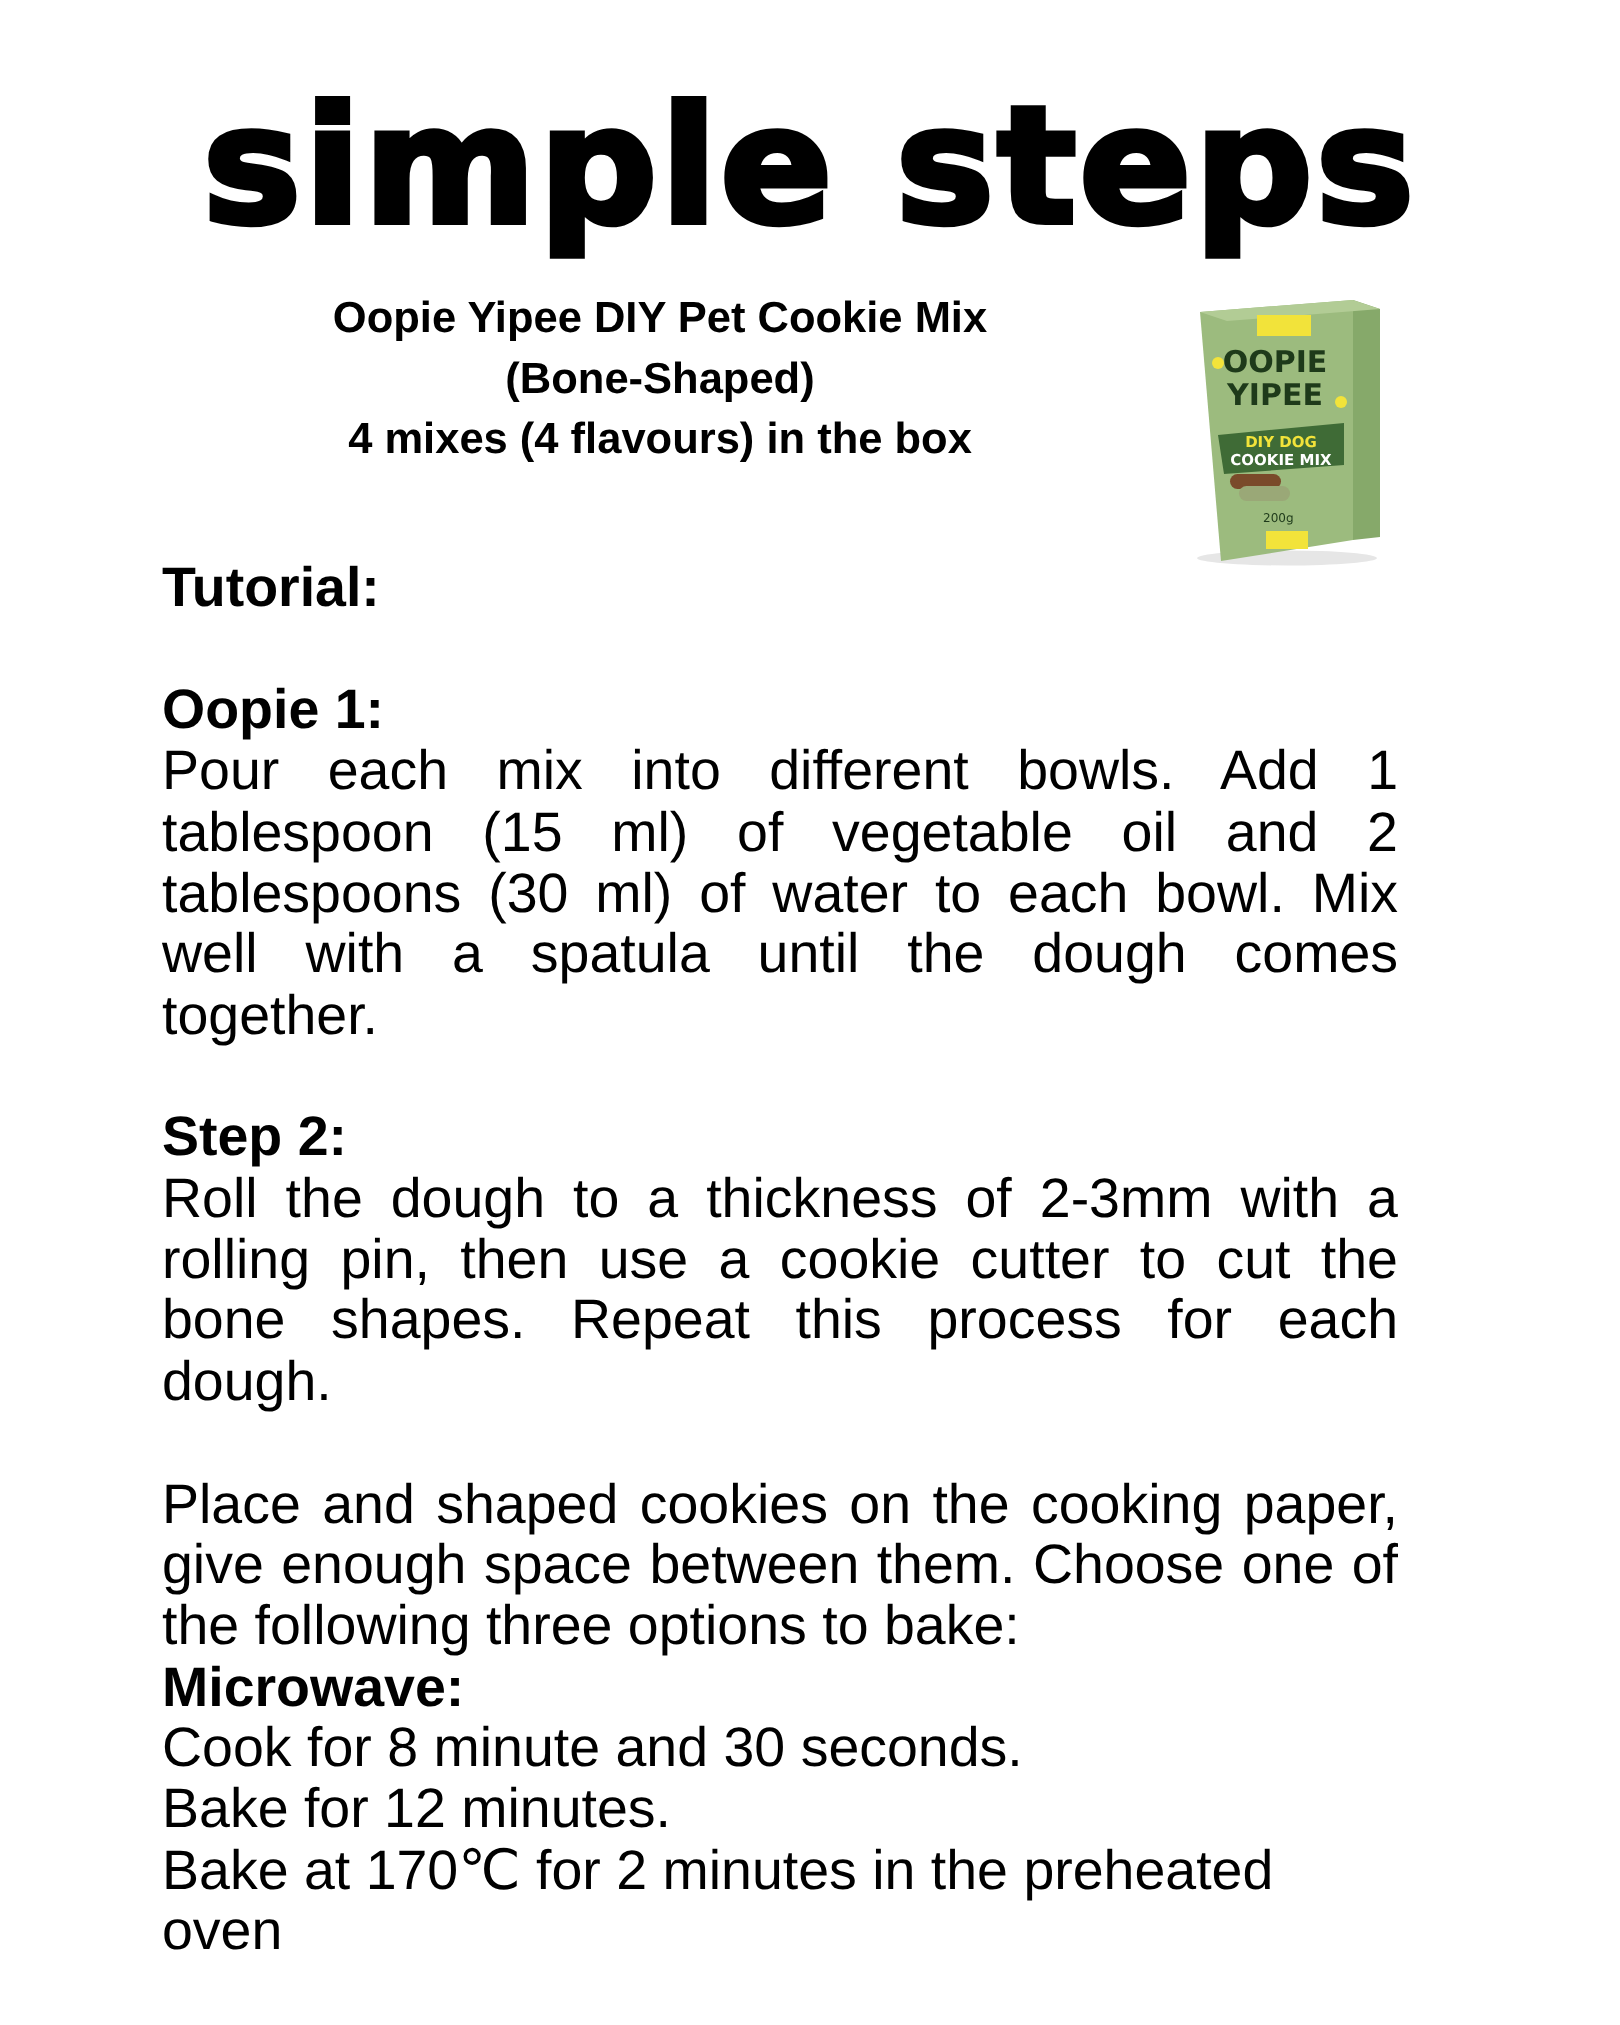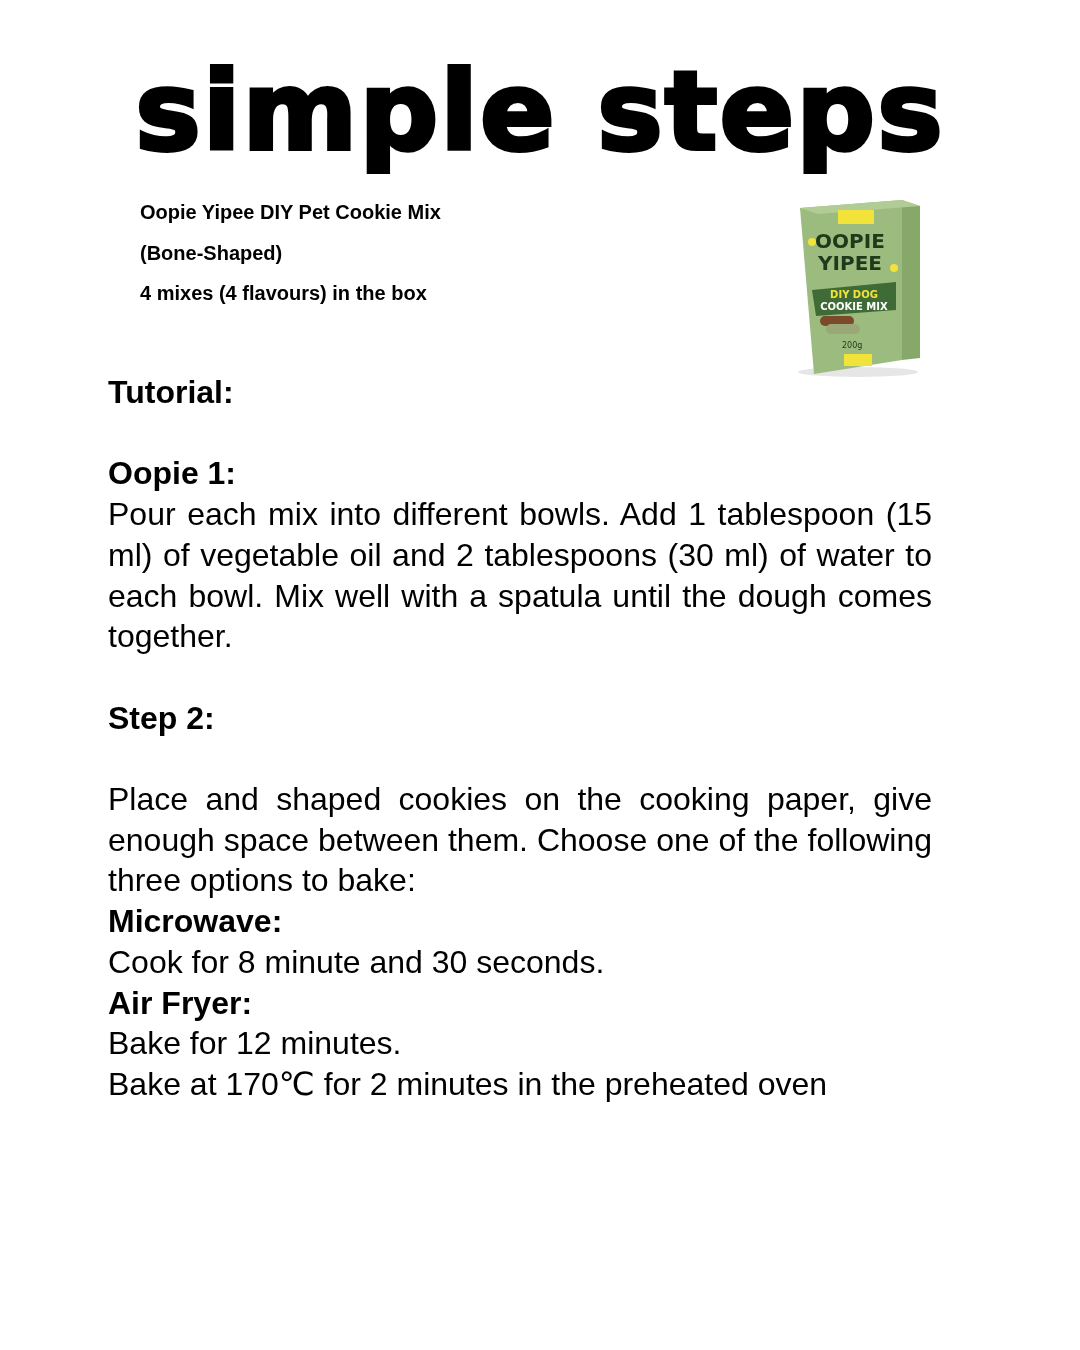--- a/index.html
+++ b/index.html
@@ -9,29 +9,29 @@
       position: relative; overflow: hidden;
     }
     .title {
       position: absolute; top: 42px; left: 0; width: 1080px; text-align: center;
       font-family: "DejaVu Sans", sans-serif; font-weight: 900; font-size: 108px;
       letter-spacing: 2px; line-height: 140px;
       -webkit-text-stroke: 4px #000;
       transform: scaleX(1.02);
     }
     .product {
-      position: absolute; top: 192px; left: 140px; width: 600px; 
-      font-weight: bold; font-size: 20px; line-height: 40.5px;
+      position: absolute; top: 192px; left: 140px; width: 600px; text-align: center;
+      font-weight: bold; font-size: 29px; line-height: 40.5px;
     }
     .box {
       position: absolute; top: 190px; left: 790px; width: 140px; height: 190px;
     }
     .content {
       position: absolute; top: 372px; left: 108px; width: 824px;
-      font-size: 32px; line-height: 40.7px;
+      font-size: 37px; line-height: 40.7px;
     }
     .content p { margin: 0; text-align: justify; }
     .content .h { font-weight: bold; }
     .content .last { text-align: left; }
     .gap { height: 40.7px; }
   </style>
 </head>
 <body>
 
 <div class="title">simple steps</div>
@@ -63,20 +63,20 @@
   </svg>
 </div>
 
 <div class="content">
   <p class="h">Tutorial:</p>
   <div class="gap"></div>
   <p class="h">Oopie 1:</p>
   <p>Pour each mix into different bowls. Add 1 tablespoon (15 ml) of vegetable oil and 2 tablespoons (30 ml) of water to each bowl. Mix well with a spatula until the dough comes together.</p>
   <div class="gap"></div>
   <p class="h">Step 2:</p>
+  <p>Roll the dough to a thickness of 2-3mm with a rolling pin, then use a cookie cutter to cut the bone shapes. Repeat this process for each dough.</p>
   <div class="gap"></div>
   <p>Place and shaped cookies on the cooking paper, give enough space between them. Choose one of the following three options to bake:</p>
   <p class="h">Microwave:</p>
   <p class="last">Cook for 8 minute and 30 seconds.</p>
-  <p class="h">Air Fryer:</p>
   <p class="last">Bake for 12 minutes.</p>
   <p class="last">Bake at 170℃ for 2 minutes in the preheated oven</p>
 </div>
 
 </body></html>

